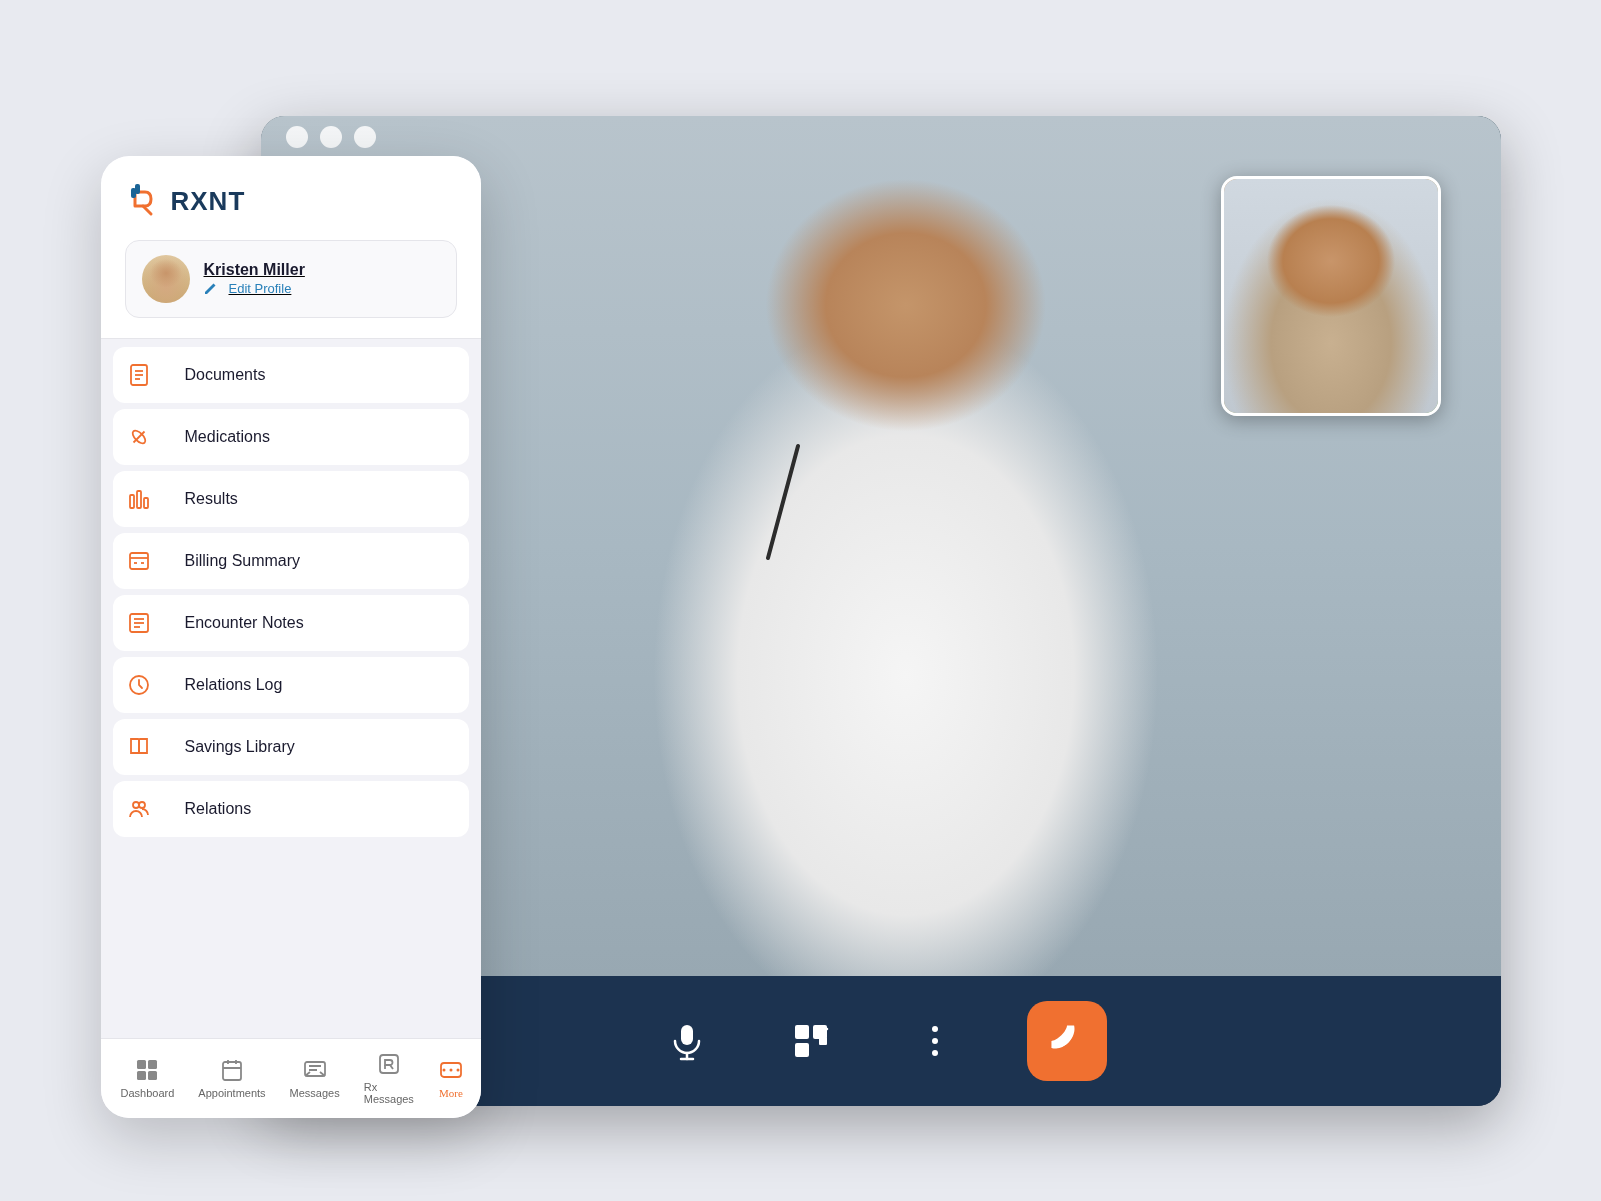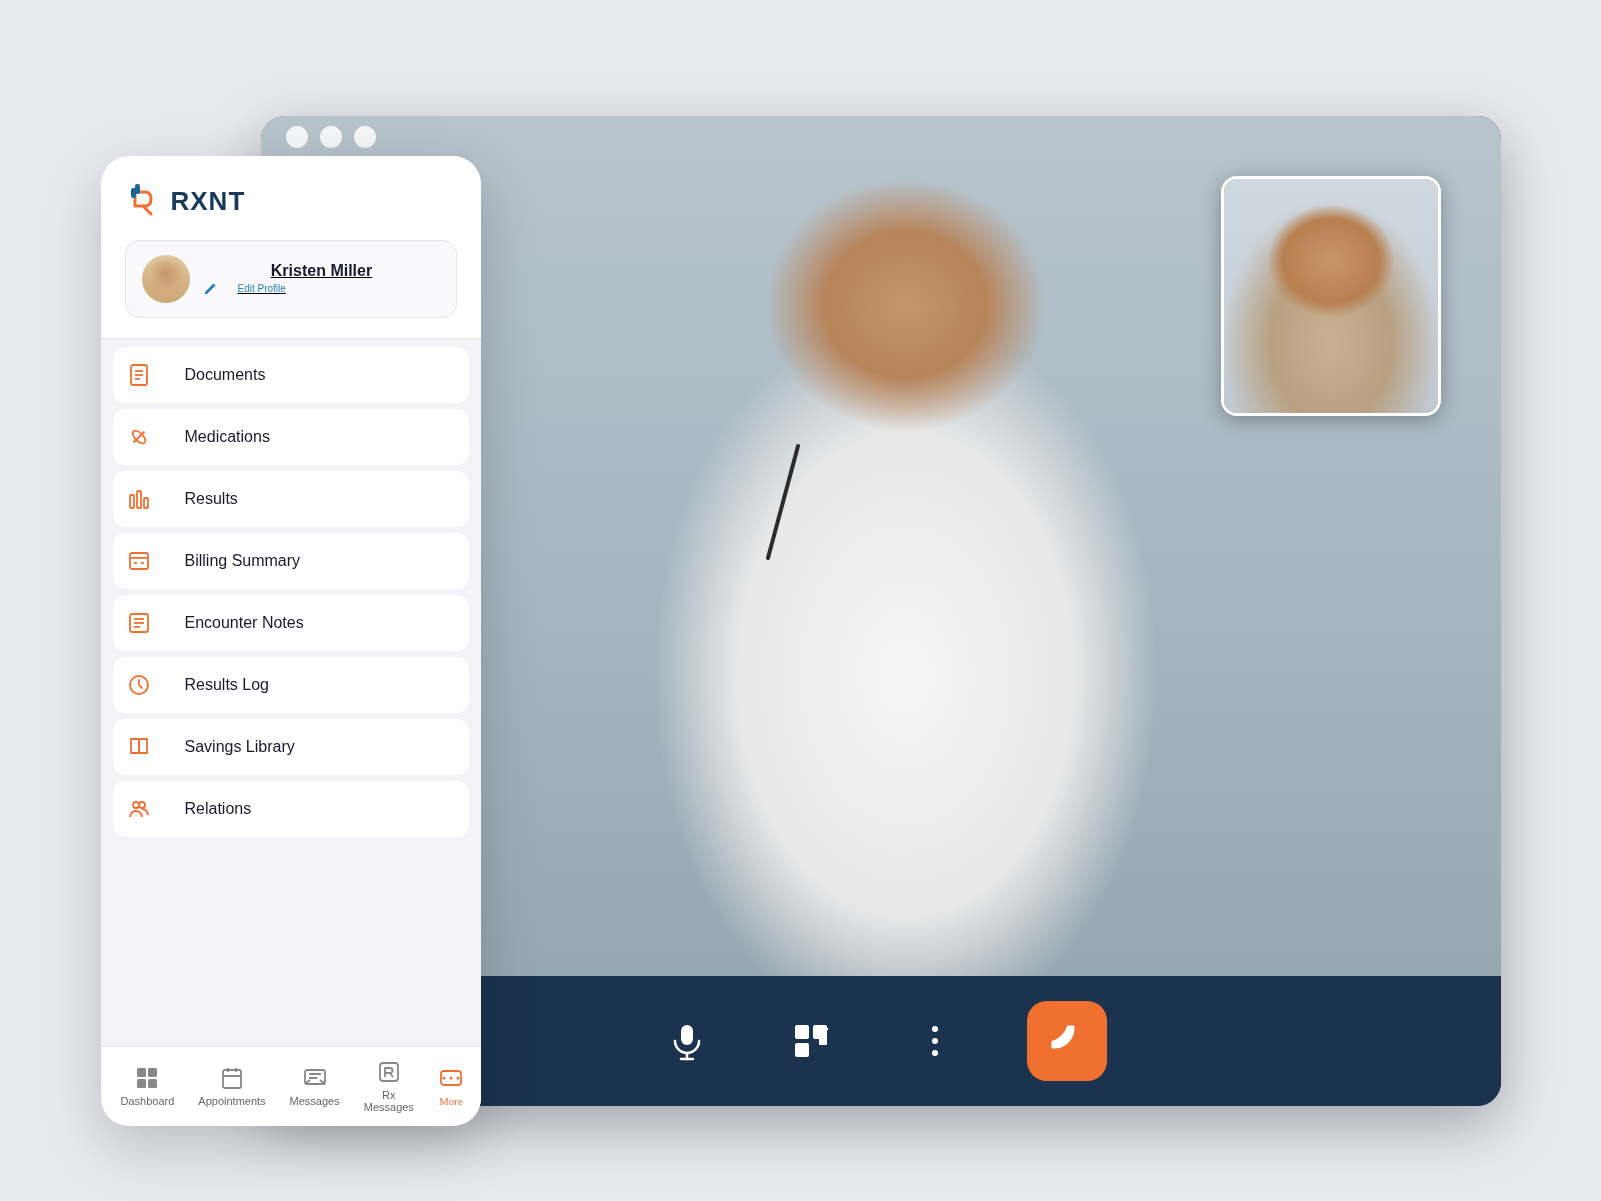--- a/index.html
+++ b/index.html
@@ -148,27 +148,26 @@
         radial-gradient(ellipse 120px 160px at 50% 70%, #c8b090 0%, #b8a080 50%, transparent 90%),
         linear-gradient(180deg, #d0d8e0 0%, #c0c8d0 100%);
     }
 
     
     .mobile-panel {
       position: absolute;
       top: 80px;
       left: 0;
       width: 380px;
-      bottom: 0;
+      bottom: 8px;
       background: #f2f2f7;
       border-radius: 28px;
       box-shadow: 0 20px 60px rgba(0,0,0,0.2);
       overflow: hidden;
       z-index: 10;
-      text-align: center;
     }
 
     .mobile-header {
       background: white;
       padding: 28px 24px 20px;
       border-radius: 28px 28px 0 0;
       border-bottom: 1px solid #e5e5ea;
     }
 
     .rxnt-logo {
@@ -225,25 +224,25 @@
     }
 
     .user-info { flex: 1; text-decoration: underline; }
     .user-name {
       font-size: 16px;
       font-weight: 600;
       color: #1a1a2e;
       display: block;
     }
     .edit-profile {
-      font-size: 10px;
+      font-size: 13px;
       color: #2980b9;
       display: flex;
       align-items: center;
-      gap: 21px;
+      gap: 12px;
       margin-top: 2px;
     }
 
     .menu-list {
       padding: 8px 12px;
       flex: 1;
       overflow-y: auto;
     }
 
     .menu-item {
@@ -485,21 +484,21 @@
         <span class="menu-label">Encounter Notes</span>
       </div>
 
       <div class="menu-item">
         <div class="menu-icon">
           <svg width="24" height="24" viewBox="0 0 24 24" fill="none" stroke="#f07030" stroke-width="1.8">
             <circle cx="12" cy="12" r="9"></circle>
             <path d="M12 7v5l3 3" stroke-linecap="round"></path>
           </svg>
         </div>
-        <span class="menu-label">Results Log</span>
+        <span class="menu-label">Relations Log</span>
       </div>
 
 
       <div class="menu-item">
         <div class="menu-icon">
           <svg width="24" height="24" viewBox="0 0 24 24" fill="none" stroke="#f07030" stroke-width="1.8">
             <path d="M4 4h7a1 1 0 0 1 1 1v14a1 1 0 0 0-1-1H4V4z"></path>
             <path d="M20 4h-7a1 1 0 0 0-1 1v14a1 1 0 0 1 1-1h7V4z"></path>
           </svg>
         </div>

